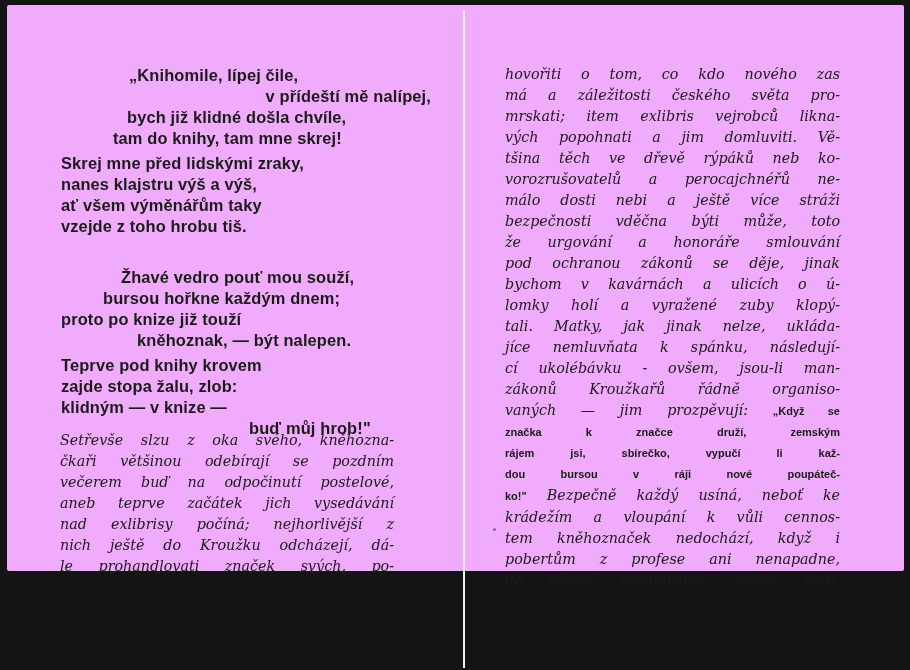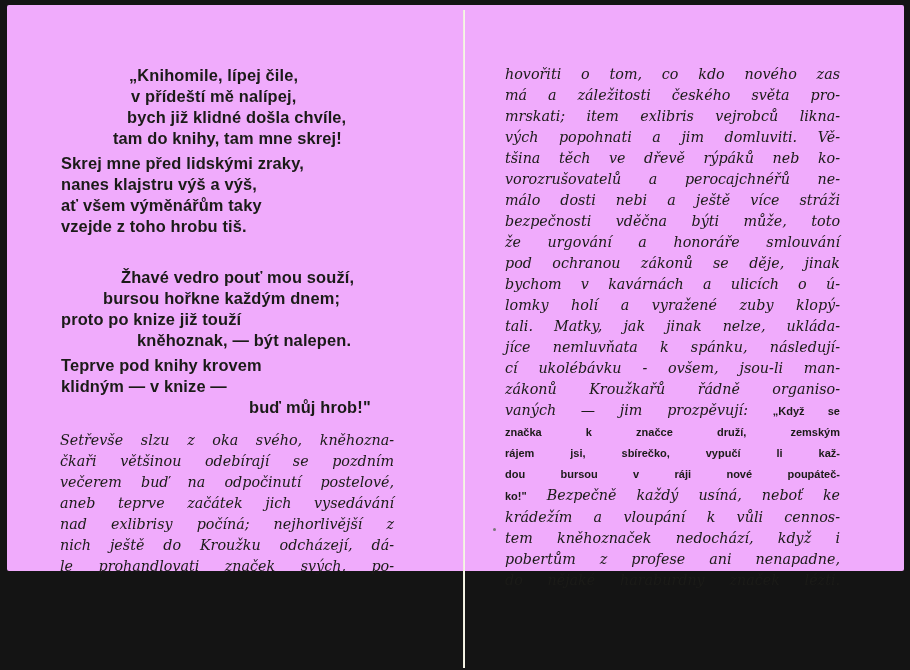--- a/index.html
+++ b/index.html
@@ -25,21 +25,21 @@
   .page-right { left: 458px; width: 440px; }
 
   .poem {
     position: absolute; left: 54px; top: 60px; width: 370px;
     font-weight: bold; font-size: 16.4px; line-height: 21px;
     letter-spacing: 0.15px;
   }
   .stanza { margin-bottom: 4px; }
   .line { white-space: nowrap; display: block; }
   .i1 { padding-left: 68px; }
-  .i1b { padding-left: 70px; }
+  .i1b { padding-left: 70px; text-align: right; }
   .i2 { padding-left: 66px; }
   .i3 { padding-left: 52px; }
   .s3a { padding-left: 60px; margin-top: 30px; }
   .s3b { padding-left: 42px; }
   .s3d { padding-left: 76px; }
   .end { padding-left: 188px; }
 
   .prose {
     position: absolute;
     font-family: "DejaVu Serif", serif;
@@ -78,20 +78,21 @@
         <span class="line">vzejde z toho hrobu tiš.</span>
       </div>
       <div class="stanza">
         <span class="line s3a">Žhavé vedro pouť mou souží,</span>
         <span class="line s3b">bursou hořkne každým dnem;</span>
         <span class="line">proto po knize již touží</span>
         <span class="line s3d">kněhoznak, — být nalepen.</span>
       </div>
       <div class="stanza">
         <span class="line">Teprve pod knihy krovem</span>
+        <span class="line">zajde stopa žalu, zlob:</span>
         <span class="line">klidným — v knize —</span>
         <span class="line end">buď můj hrob!"</span>
       </div>
     </div>
 
     <div class="prose prose-left">
       <span class="line">Setřevše slzu z oka svého, kněhozna-</span>
       <span class="line">čkaři většinou odebírají se pozdním</span>
       <span class="line">večerem buď na odpočinutí postelové,</span>
       <span class="line">aneb teprve začátek jich vysedávání</span>

